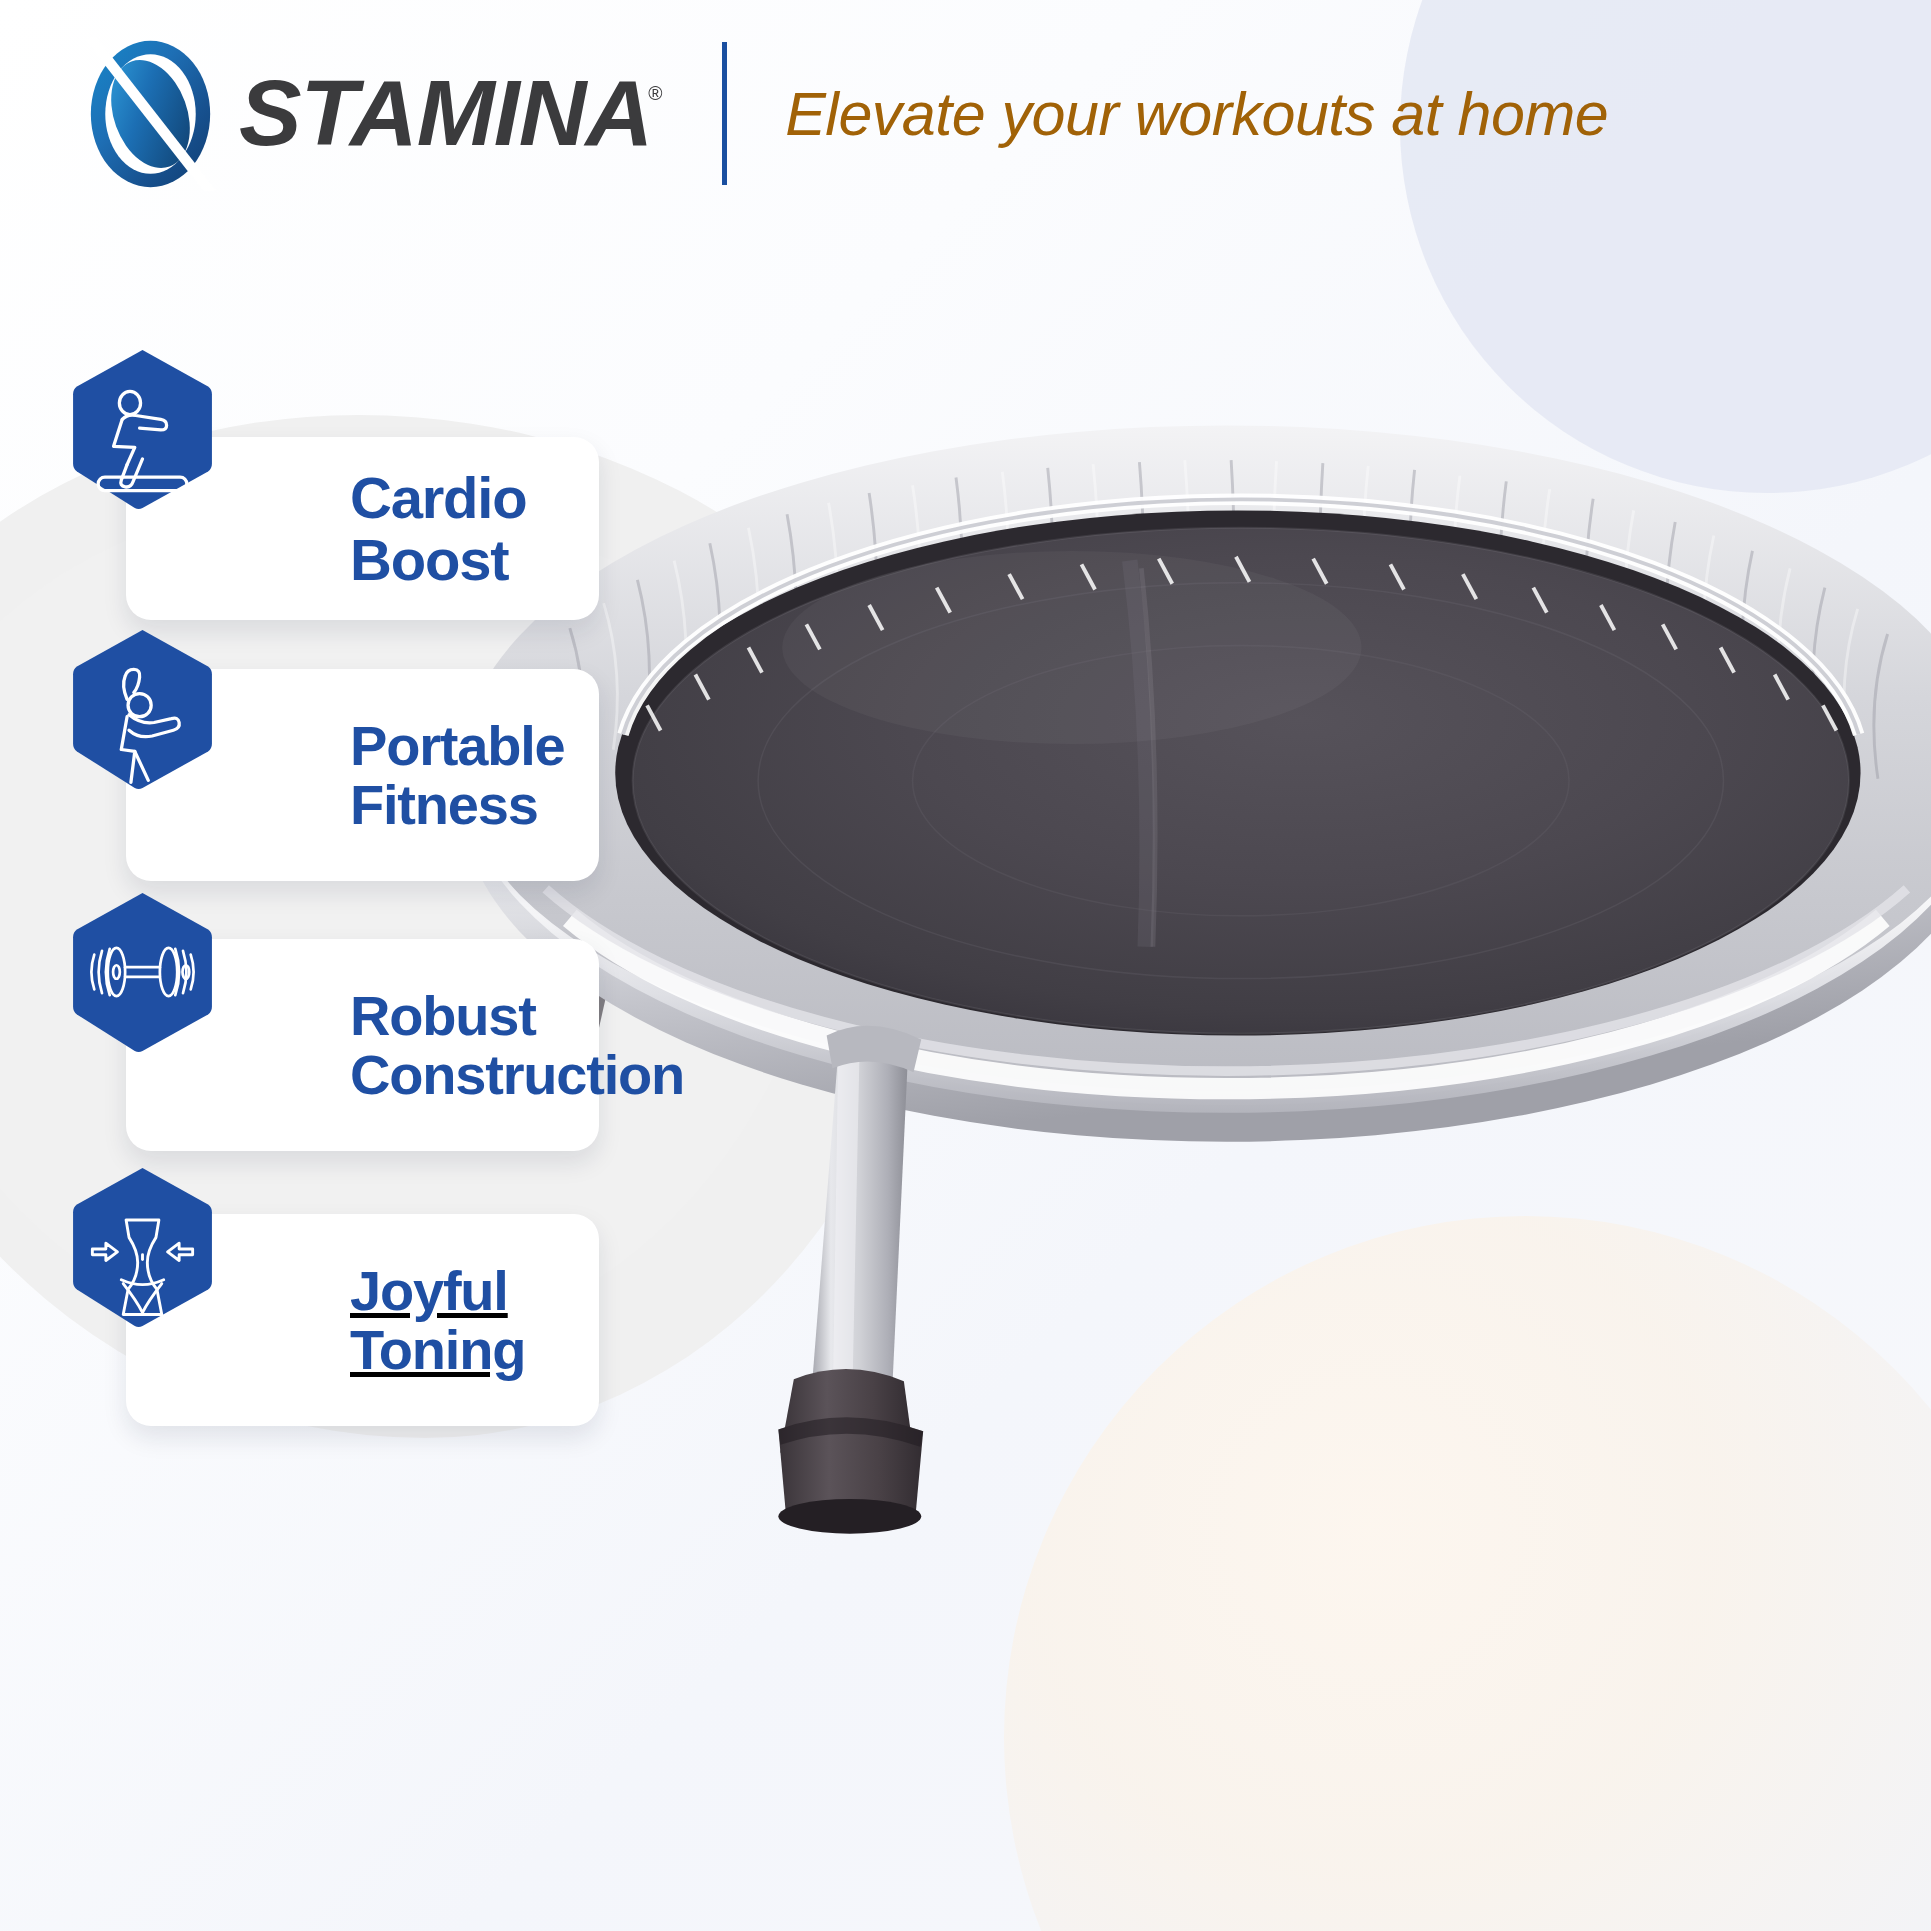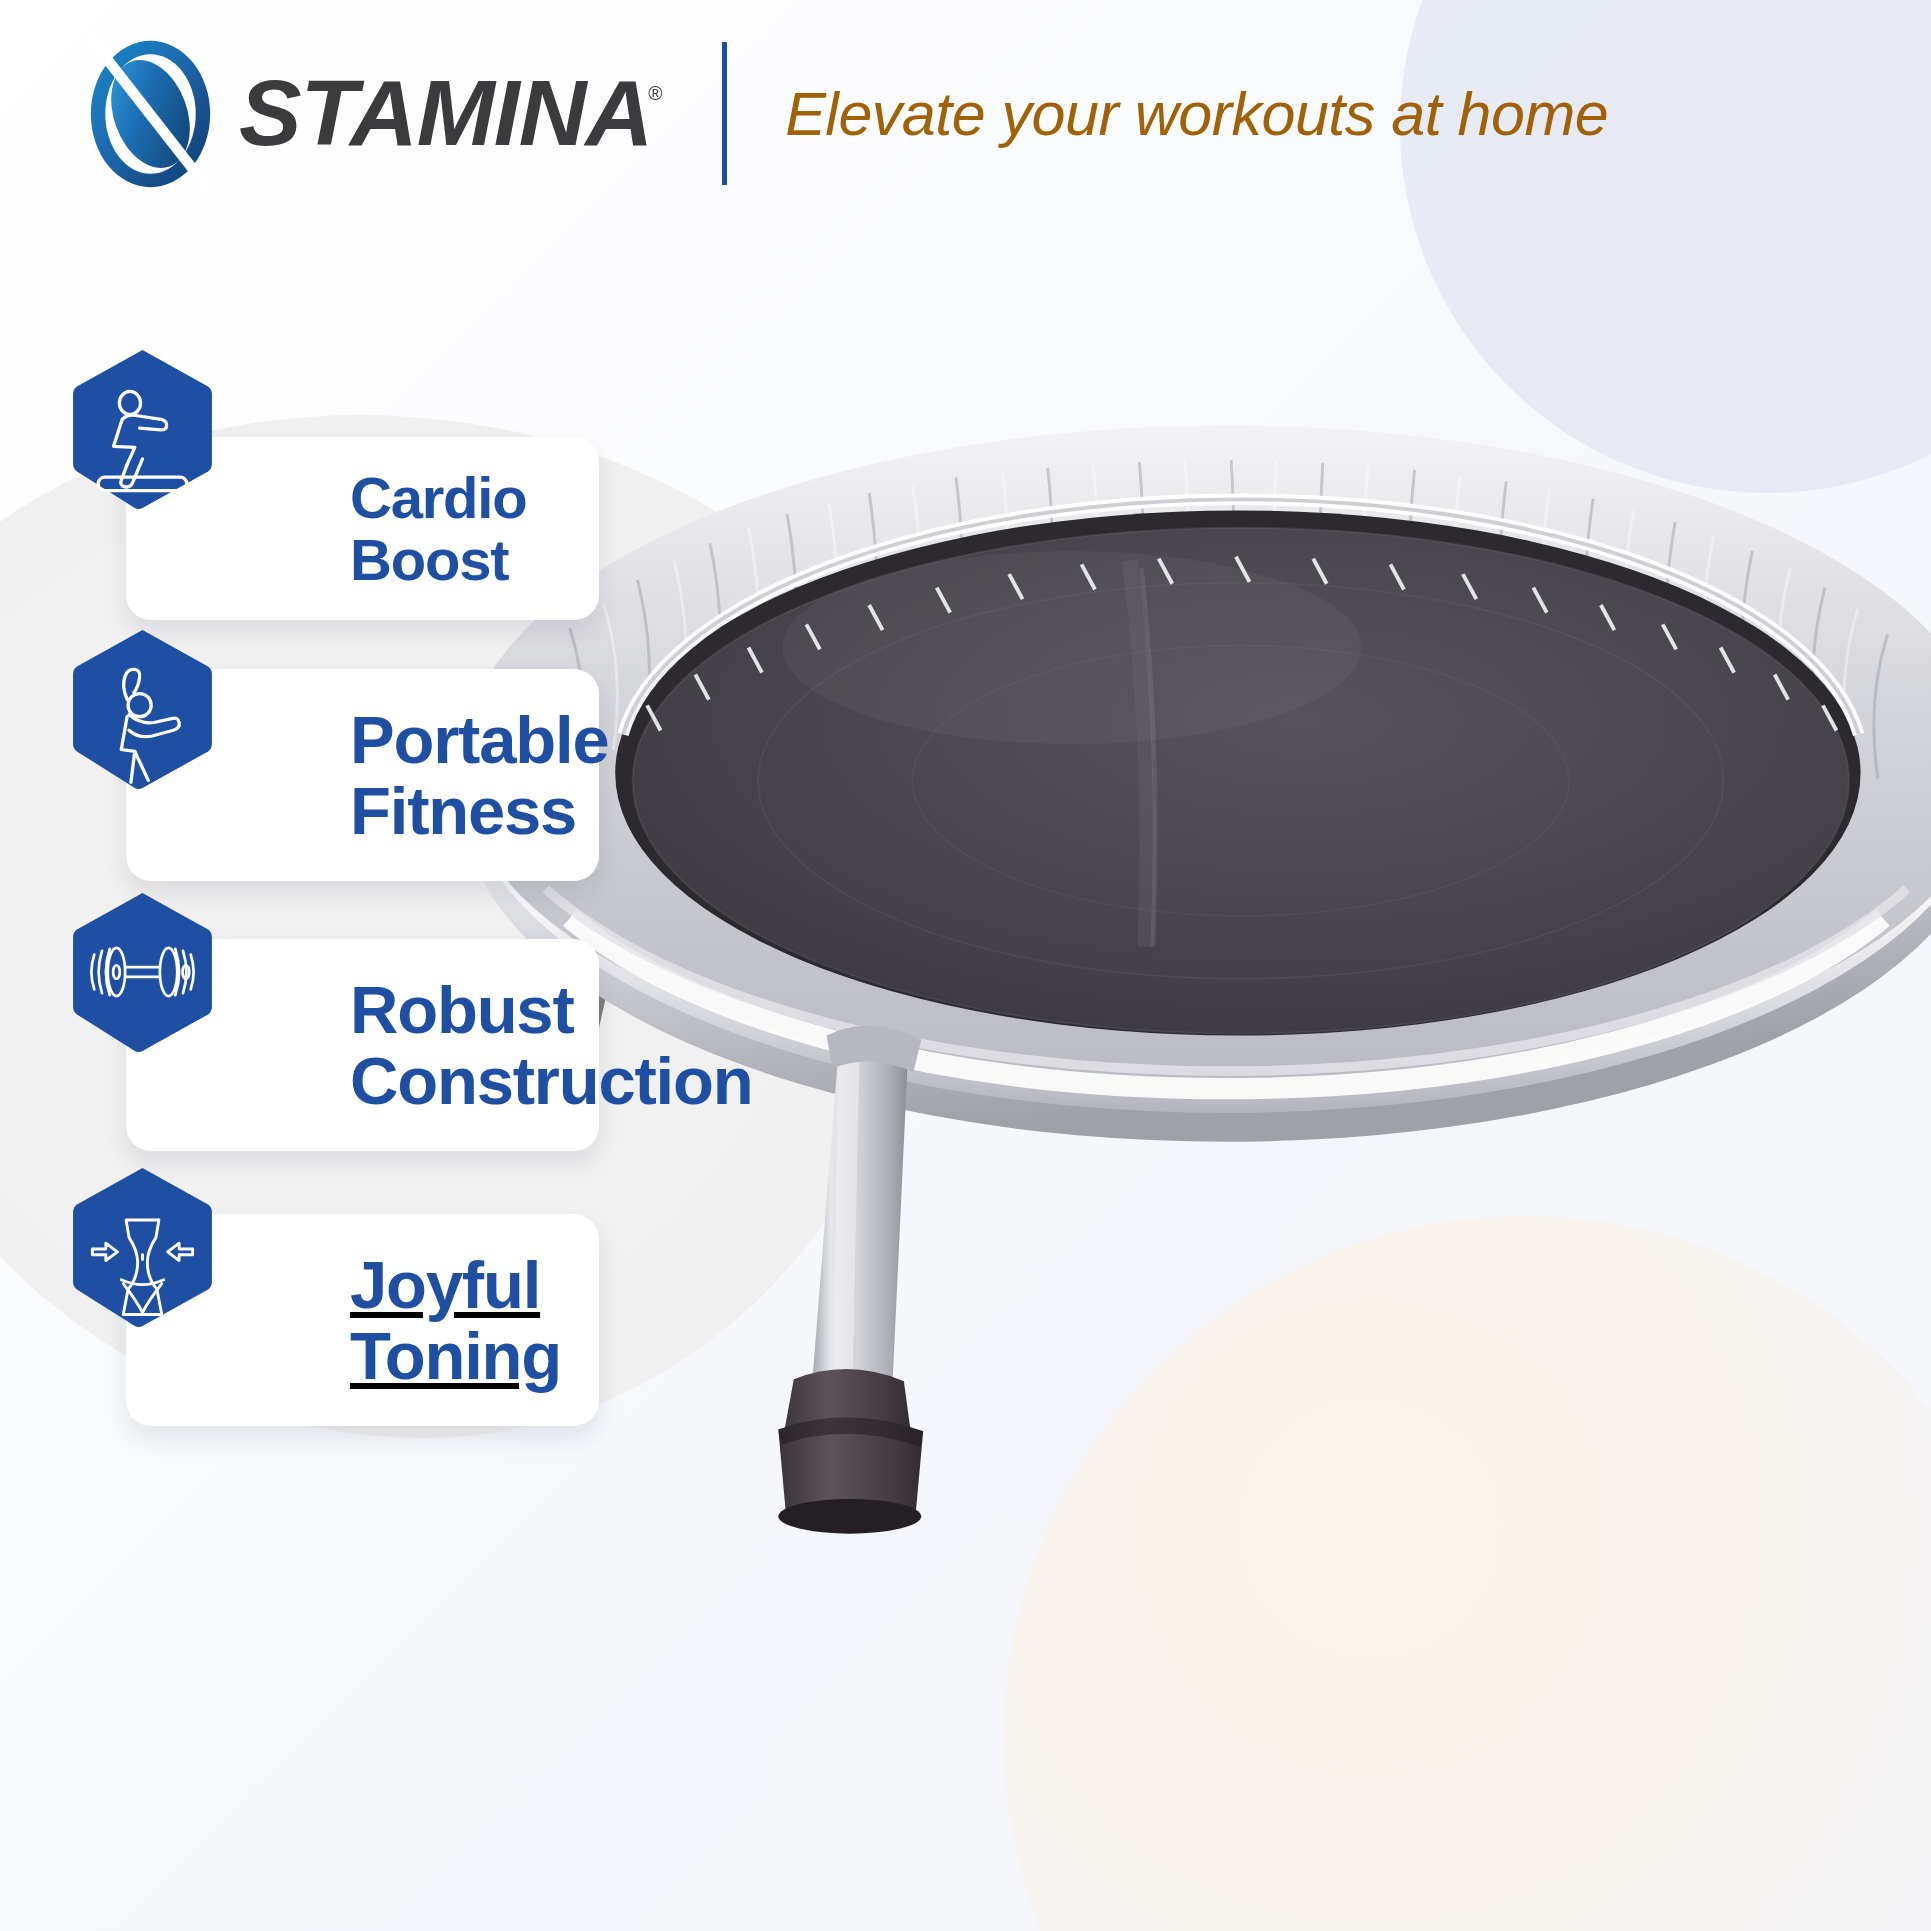--- a/index.html
+++ b/index.html
@@ -41,21 +41,21 @@
     white-space:nowrap;font-weight:400;}
 
   
   .product{position:absolute;left:454px;top:319px;width:1506px;height:1352px;}
 
   
   .cards{position:absolute;left:0;top:12px;width:100%;height:100%;padding-left:7px;}
   .card{position:absolute;left:126px;height:183px;background:#ffffff;
     border-radius:25px;box-shadow:0 11.6px 25px rgba(20,30,60,.10);
     display:flex;align-items:center;}
-  .card .label{color:#1f4fa3;font-size:67px;font-weight:bold;line-height:1.06;
+  .card .label{color:#1f4fa3;font-size:56px;font-weight:bold;line-height:1.06;
     margin-left:224px;letter-spacing:-1.2px;white-space:pre-line;}
   .hexwrap{position:absolute;width:143px;height:162px;z-index:4;}
   .hex{width:100%;height:100%;}
   .hexicon{position:absolute;left:0;top:0;width:143px;height:162px;}
 
   
   #card-0{top:425px;width:473px;}
   #card-0 .label{font-size:58px;}
   #hex-0{left:71px;top:336px;}
   

